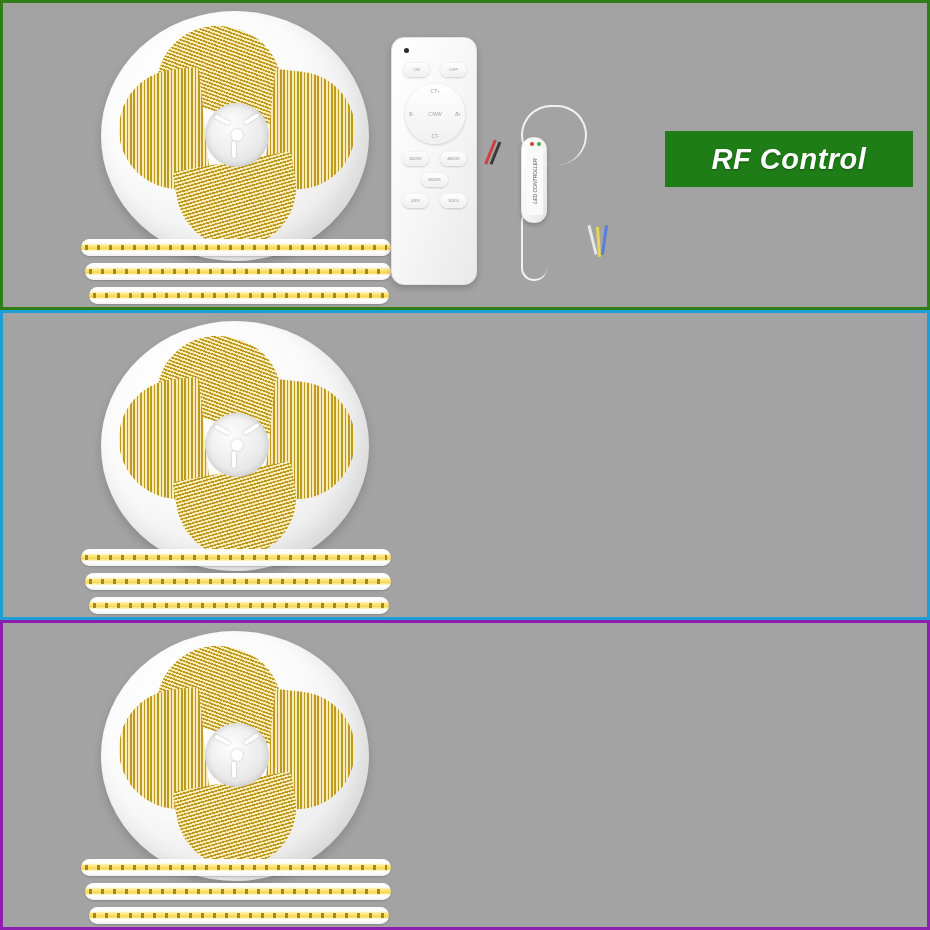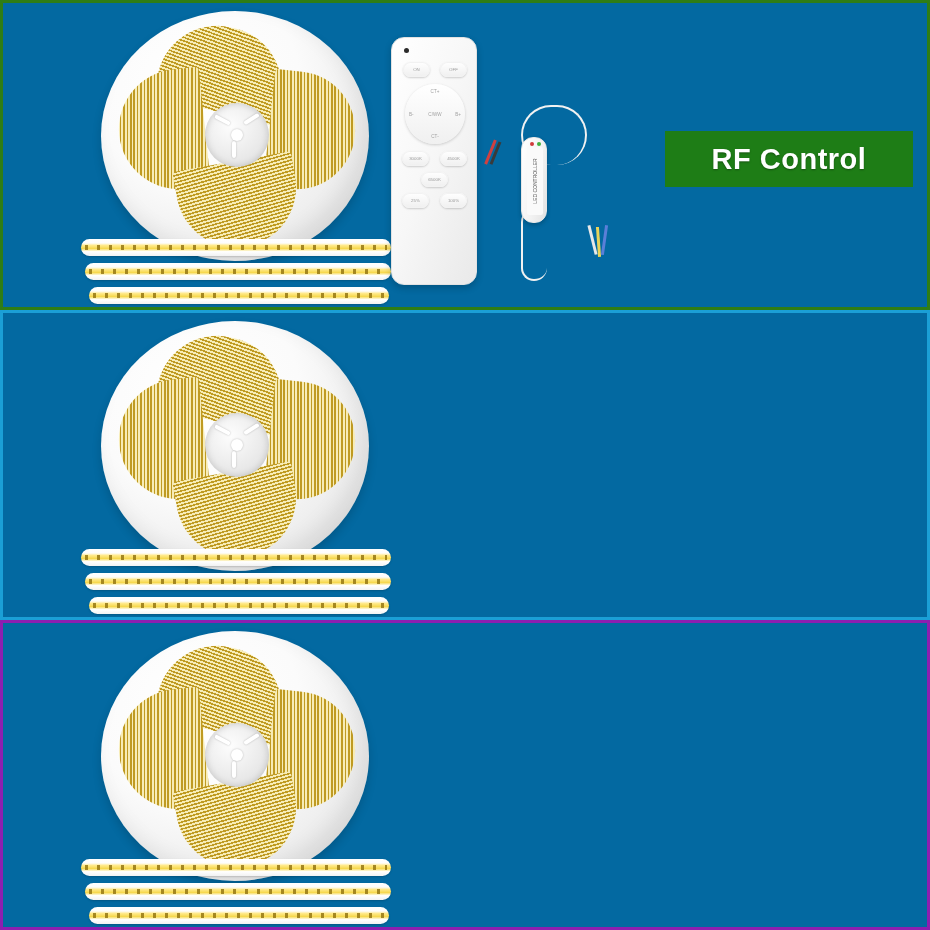--- a/index.html
+++ b/index.html
@@ -1,19 +1,19 @@
 <!DOCTYPE html>
 <html><head>
 <meta charset="utf-8">
 <style>
   html,body{margin:0;padding:0;background:#fff;}
   body{width:930px;height:930px;font-family:"Liberation Sans",sans-serif;overflow:hidden;}
   .sheet{width:930px;height:930px;position:relative;background:#ffffff;display:flex;flex-direction:column;}
 
-  .panel{position:relative;box-sizing:border-box;background:#0369a1;flex:1 1 0;overflow:hidden;}
+  .panel{position:relative;box-sizing:border-box;background:#a3a3a3;flex:1 1 0;overflow:hidden;font-style:italic;}
   .panel-1{border:3px solid #2f7d16;}
   .panel-2{border:3px solid #1b9fd6;}
   .panel-3{border:3px solid #8c1fb0;}
 
   .badge{position:absolute;right:14px;display:flex;align-items:center;justify-content:center;
          color:#ffffff;font-weight:bold;letter-spacing:.5px;text-shadow:0 1px 2px rgba(0,0,0,.35);
          box-sizing:border-box;}
   .badge-1{top:128px;width:248px;height:56px;background:#1e7d16;font-size:29px;}
 
   

